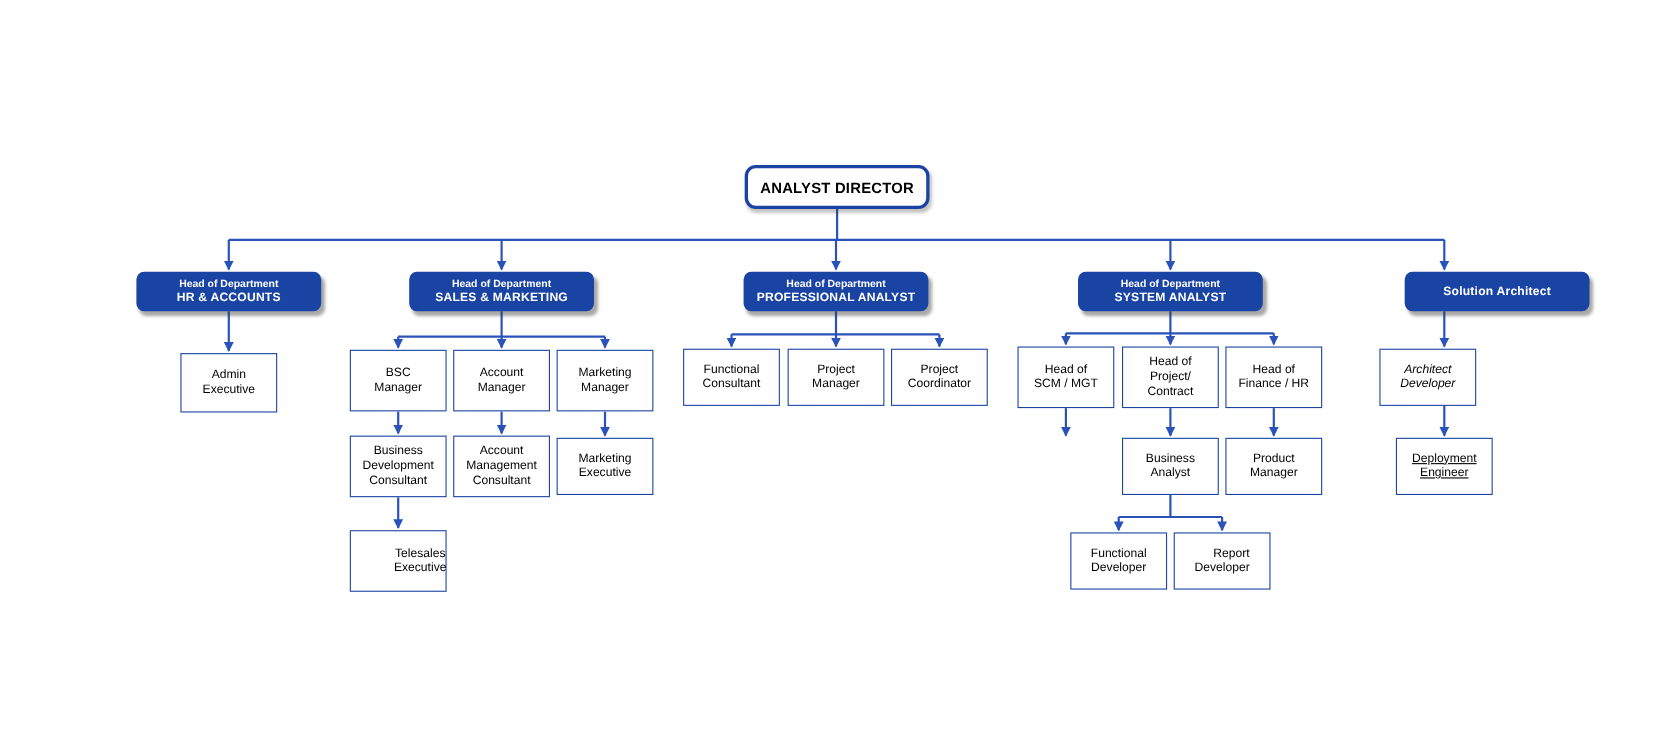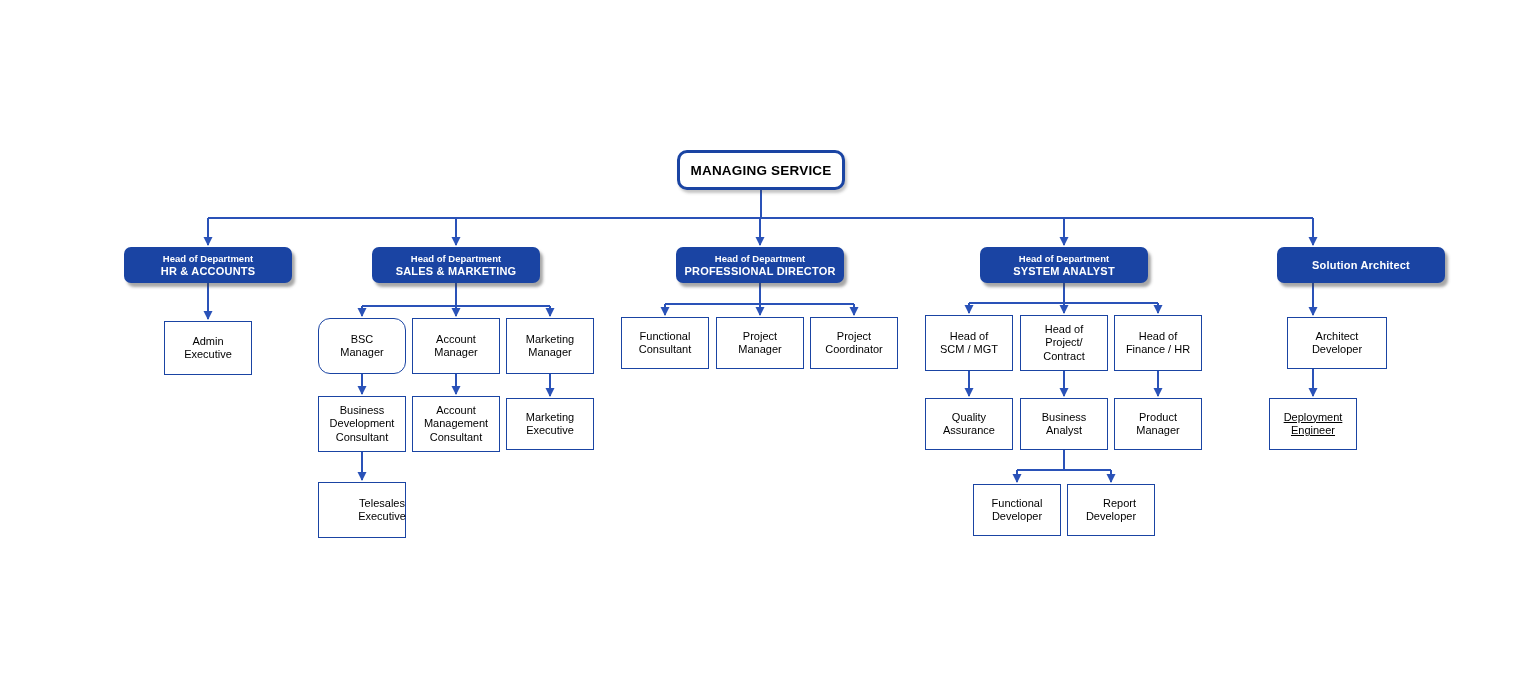--- a/index.html
+++ b/index.html
@@ -93,49 +93,49 @@
       <line x1="1111" y1="470" x2="1111" y2="482" marker-end="url(#arrow)"></line>
     </g>
 
     <g>
       <line x1="1313" y1="283" x2="1313" y2="315" marker-end="url(#arrow)"></line>
       <line x1="1313" y1="369" x2="1313" y2="396" marker-end="url(#arrow)"></line>
     </g>
   </svg>
 
   <div class="md-box">
-    <span class="md-label">MANAGING SERVICE</span>
+    <span class="md-label">ANALYST DIRECTOR</span>
   </div>
 
   <div class="dept" style="left:124px;top:247px;">
     <span class="dept-line1">Head of Department</span>
     <span class="dept-line2">HR &amp; ACCOUNTS</span>
   </div>
   <div class="dept" style="left:372px;top:247px;">
     <span class="dept-line1">Head of Department</span>
     <span class="dept-line2">SALES &amp; MARKETING</span>
   </div>
   <div class="dept" style="left:676px;top:247px;">
     <span class="dept-line1">Head of Department</span>
-    <span class="dept-line2">PROFESSIONAL DIRECTOR</span>
+    <span class="dept-line2">PROFESSIONAL ANALYST</span>
   </div>
   <div class="dept" style="left:980px;top:247px;">
     <span class="dept-line1">Head of Department</span>
     <span class="dept-line2">SYSTEM ANALYST</span>
   </div>
   <div class="dept" style="left:1229px;top:247px;margin-left:48px;">
     <span class="dept-line2">Solution Architect</span>
   </div>
 
   <div class="node" style="left:164px;top:321px;width:88px;height:54px;">
     <span class="node-label">Admin
 Executive</span>
   </div>
 
-  <div class="node" style="left:318px;top:318px;width:88px;height:56px;border-radius:12px;">
+  <div class="node" style="left:318px;top:318px;width:88px;height:56px;">
     <span class="node-label">BSC
 Manager</span>
   </div>
   <div class="node" style="left:412px;top:318px;width:88px;height:56px;">
     <span class="node-label">Account
 Manager</span>
   </div>
   <div class="node" style="left:506px;top:318px;width:88px;height:56px;">
     <span class="node-label">Marketing
 Manager</span>
@@ -178,42 +178,38 @@
   </div>
   <div class="node" style="left:1020px;top:315px;width:88px;height:56px;">
     <span class="node-label">Head of
 Project/
 Contract</span>
   </div>
   <div class="node" style="left:1114px;top:315px;width:88px;height:56px;">
     <span class="node-label">Head of
 Finance / HR</span>
   </div>
-  <div class="node" style="left:925px;top:398px;width:88px;height:52px;">
-    <span class="node-label">Quality
-Assurance</span>
-  </div>
   <div class="node" style="left:1020px;top:398px;width:88px;height:52px;">
     <span class="node-label">Business
 Analyst</span>
   </div>
   <div class="node" style="left:1114px;top:398px;width:88px;height:52px;">
     <span class="node-label">Product
 Manager</span>
   </div>
   <div class="node" style="left:973px;top:484px;width:88px;height:52px;">
     <span class="node-label">Functional
 Developer</span>
   </div>
   <div class="node" style="left:1067px;top:484px;width:88px;height:52px;text-align:right;">
     <span class="node-label">Report
 Developer</span>
   </div>
 
-  <div class="node" style="left:1287px;top:317px;width:100px;height:52px;">
+  <div class="node" style="left:1254px;top:317px;width:88px;height:52px;font-style:italic;">
     <span class="node-label">Architect
 Developer</span>
   </div>
   <div class="node" style="left:1269px;top:398px;width:88px;height:52px;text-decoration:underline;">
     <span class="node-label">Deployment
 Engineer</span>
   </div>
 
 </div>
 

